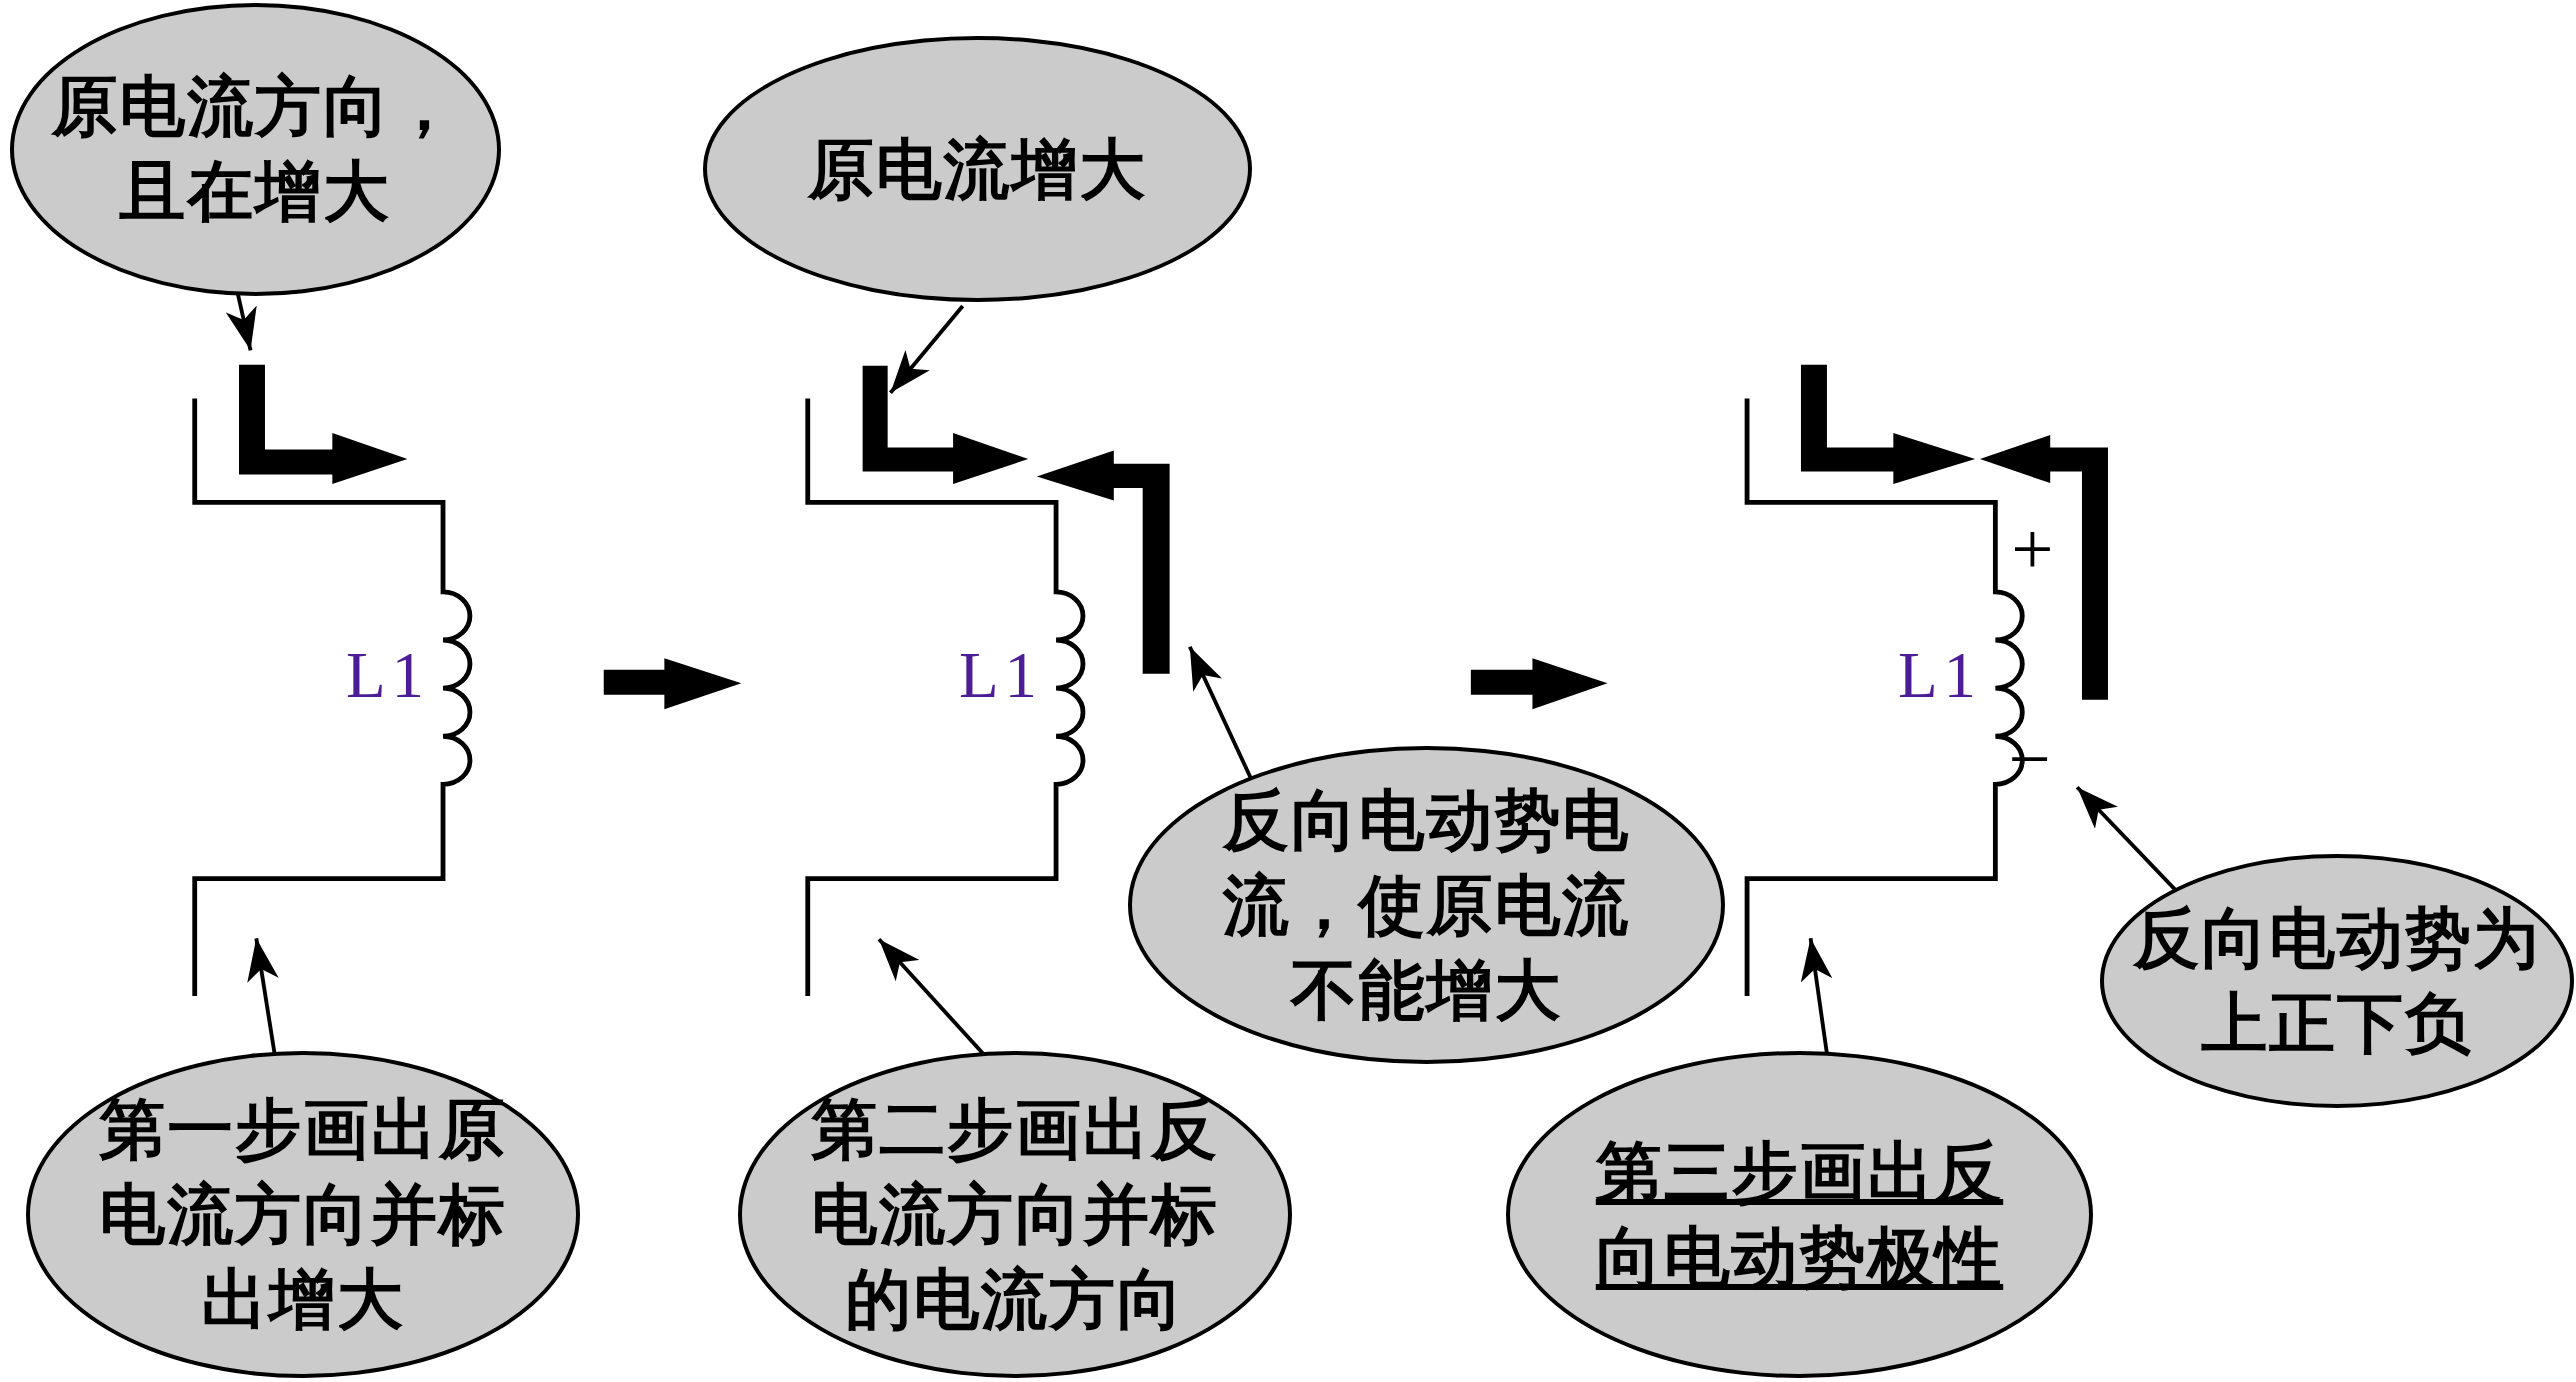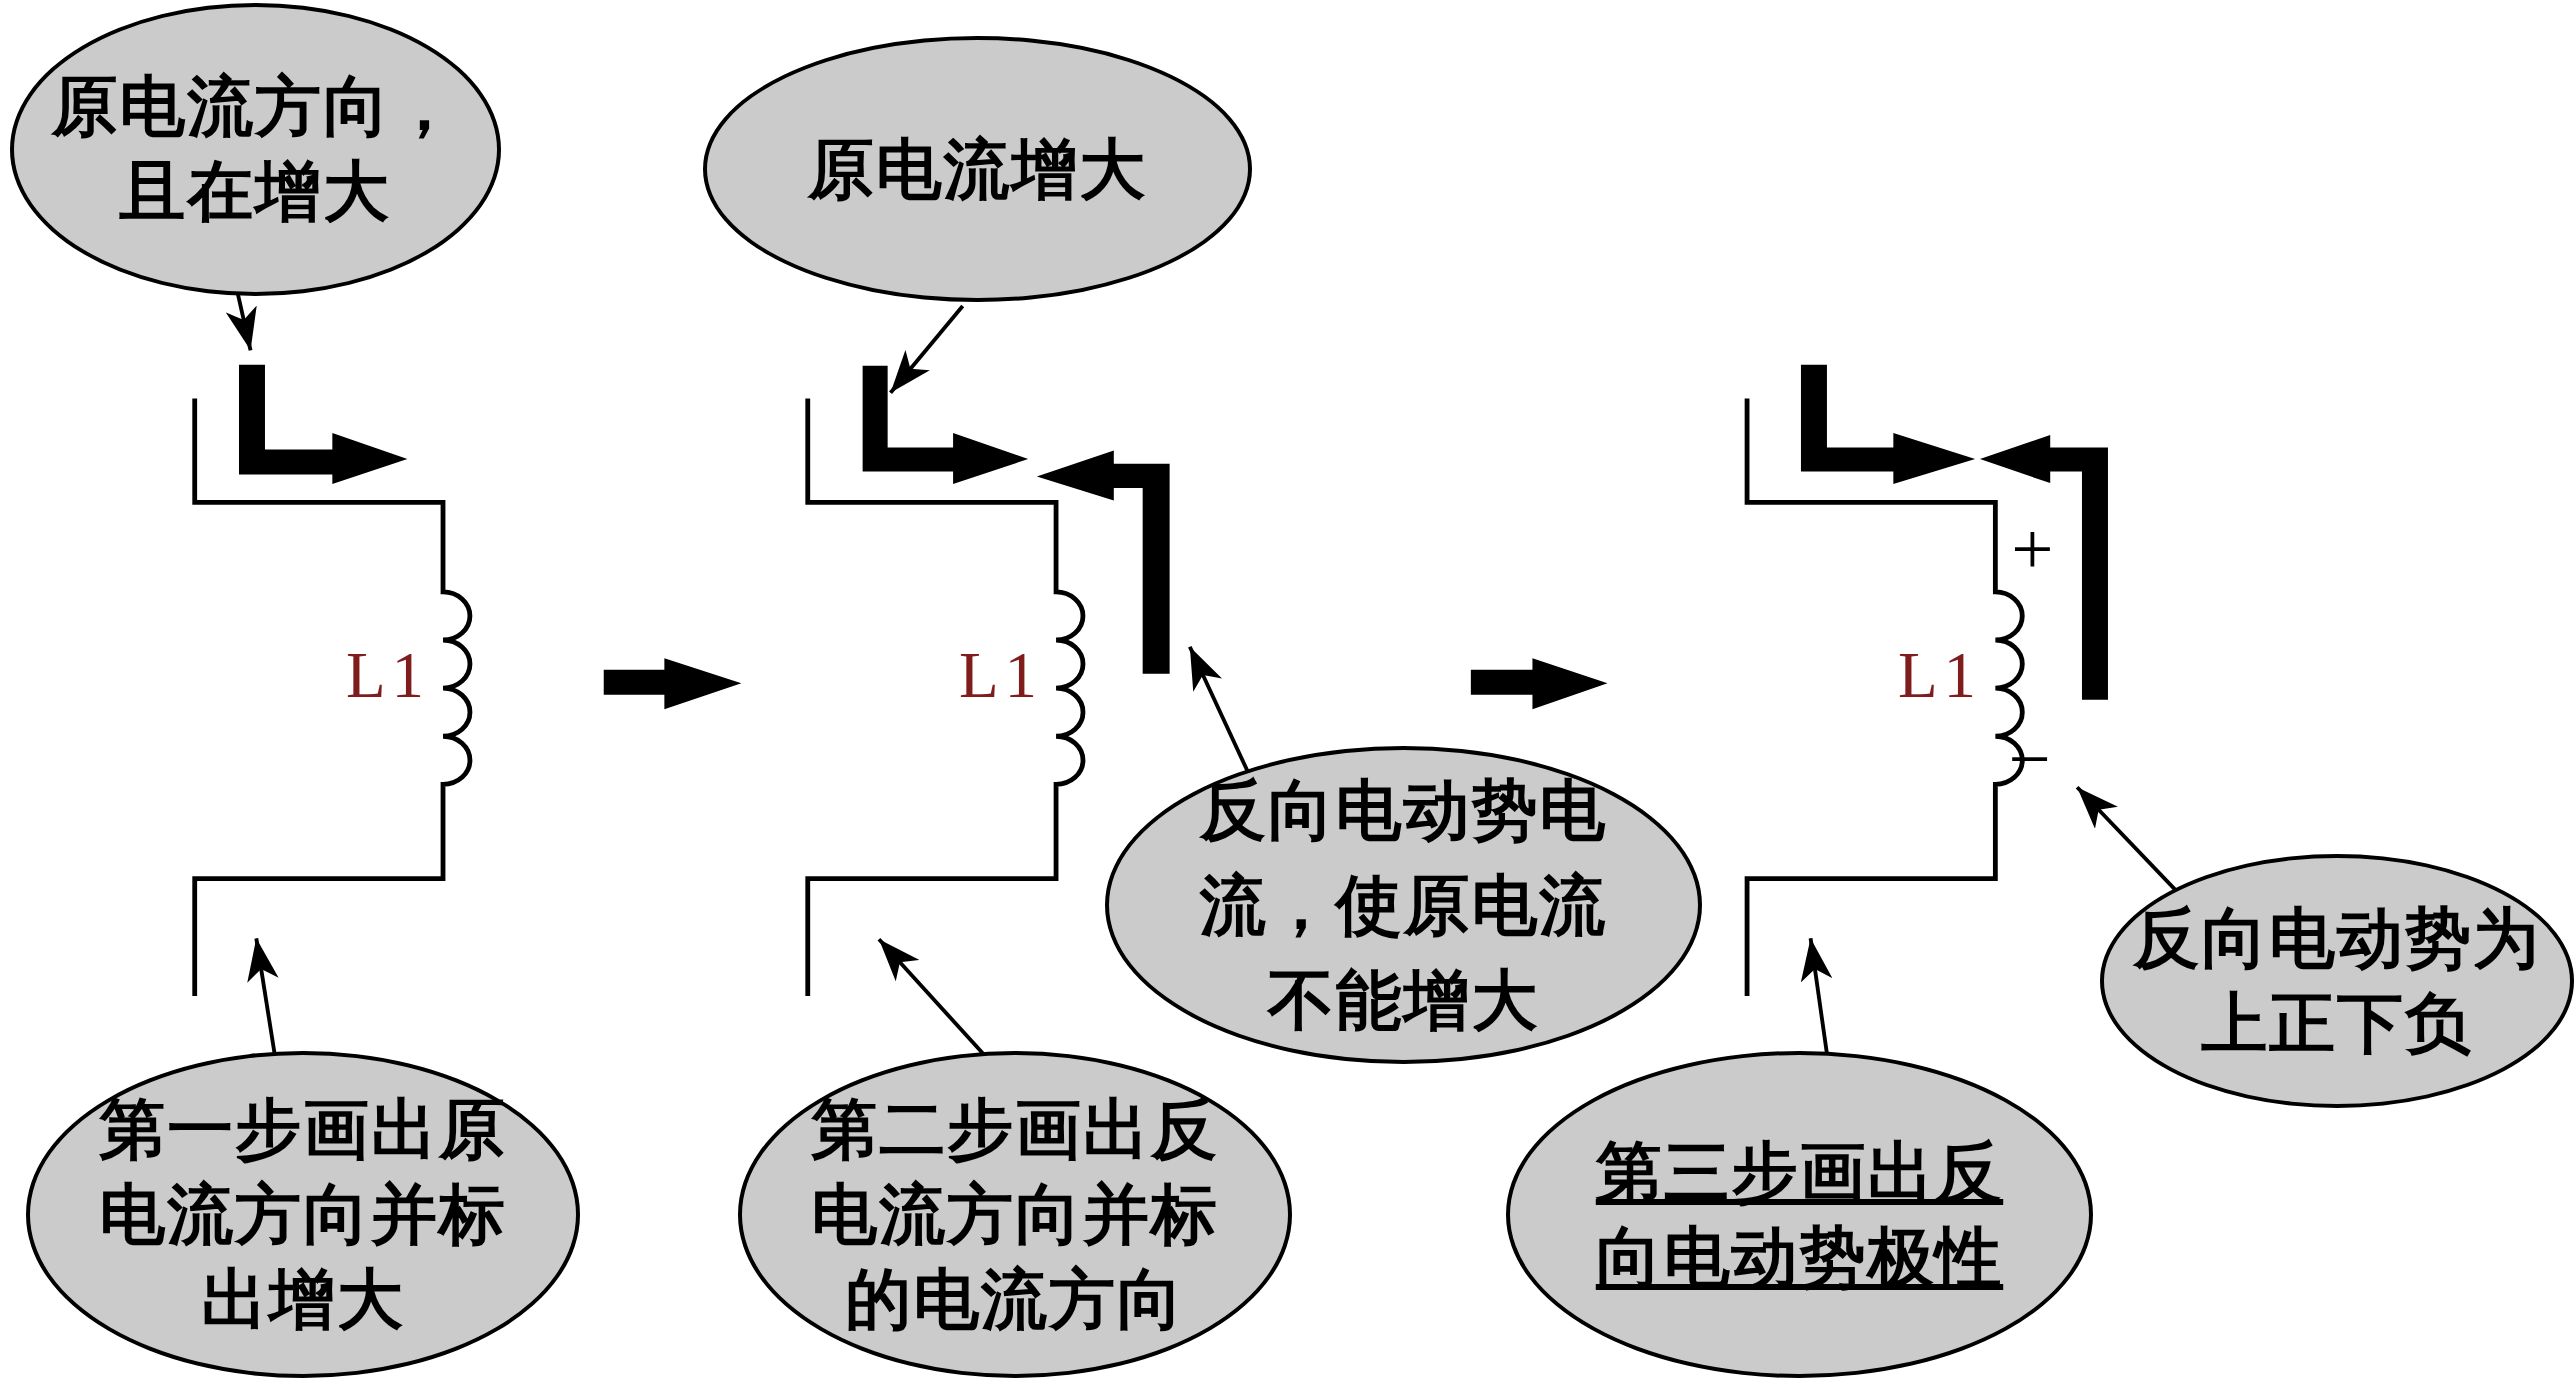--- a/index.html
+++ b/index.html
@@ -39,34 +39,34 @@
   .callout .line {
     font-size: 66px;
     line-height: 85px;
     font-weight: bold;
     color: #000;
     white-space: nowrap;
     letter-spacing: 1.9px;
   }
   #callout-1 { left: 9.6px;   top: 2.9px;    width: 491px; height: 293px; }
   #callout-2 { left: 703px;  top: 36px;   width: 549px; height: 266px; }
-  #callout-3 { left: 1105px; top: 746px;  width: 597px; height: 318px; gap: 10px; }
+  #callout-3 { left: 1128px; top: 746px;  width: 597px; height: 318px; }
   #callout-4 { left: 26px;   top: 1051px; width: 554px; height: 327px; }
   #callout-5 { left: 738px;  top: 1051px; width: 554px; height: 327px; }
   #callout-6 { left: 1506px; top: 1051px; width: 587px; height: 327px; text-decoration: underline; }
   #callout-7 { left: 2100px; top: 854px;  width: 474px; height: 254px; }
 
   .inductor-label {
     position: absolute;
     z-index: 3;
     width: 144px;
     text-align: center;
     font-size: 65px;
     line-height: 77px;
-    color: #7f1d1d;
+    color: #4c1d95;
     letter-spacing: 5.8px;
   }
   #l1-1 { left: 316px;  top: 637px; }
   #l1-2 { left: 929px;  top: 637px; }
   #l1-3 { left: 1868px; top: 637px; }
 
   .polarity {
     position: absolute;
     z-index: 3;
     width: 81px;

